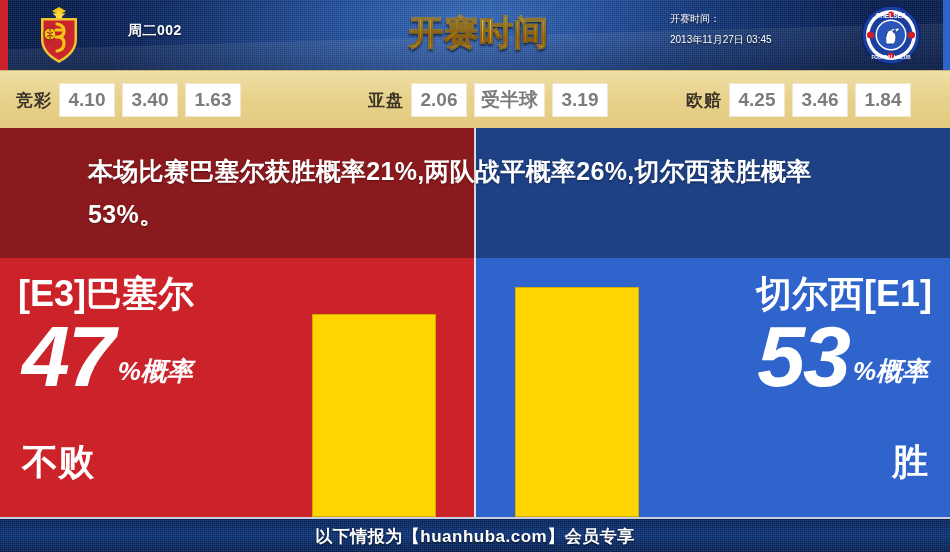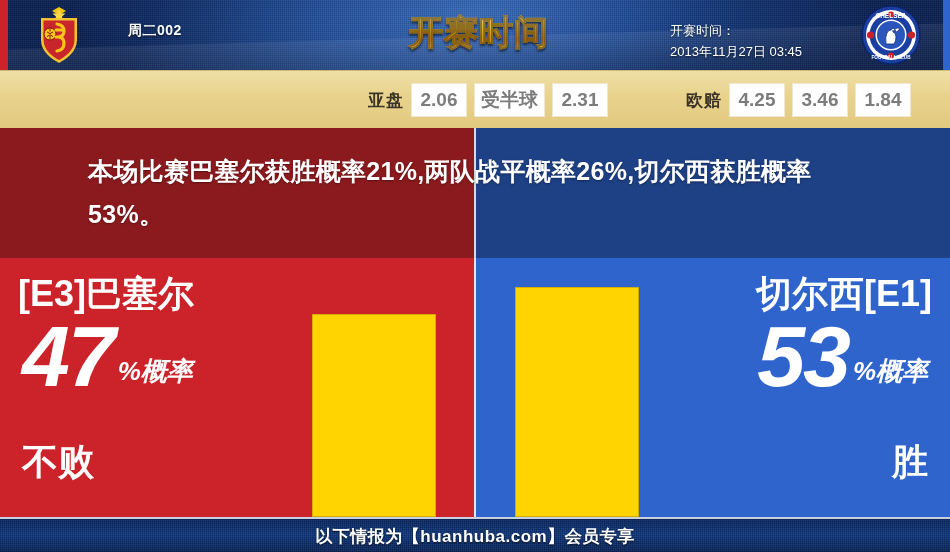--- a/index.html
+++ b/index.html
@@ -53,22 +53,22 @@
     position:absolute;left:404px;top:9px;width:150px;height:48px;
     display:flex;align-items:center;justify-content:center;
     font-size:34px;font-weight:bold;letter-spacing:1px;
     background:linear-gradient(180deg,#fff3b0 0%,#ffd84a 35%,#f0a81c 62%,#ffe679 100%);
     -webkit-background-clip:text;background-clip:text;color:transparent;
     -webkit-text-stroke:1px rgba(50,25,0,.55);
     filter:drop-shadow(0 2px 1px rgba(0,0,0,.55));
     white-space:nowrap;
   }
   .kickoff{
-    position:absolute;left:670px;top:20px;color:#ffffff;
-    font-size:13px;line-height:21px;text-shadow:0 1px 2px rgba(0,0,0,.65);
+    position:absolute;left:670px;top:8px;color:#ffffff;
+    font-size:10px;line-height:21px;text-shadow:0 1px 2px rgba(0,0,0,.65);
     white-space:nowrap;
   }
 
   
   .odds{
     position:absolute;left:0;top:70px;width:950px;height:58px;
     background:linear-gradient(180deg,#efdfa6 0%,#e8d28c 45%,#e2c97f 100%);
     border-top:1px solid #cbb878;border-bottom:1px solid #bda768;
   }
   .odds-group{position:absolute;top:0;height:58px;display:flex;align-items:center;gap:7px;}
@@ -189,26 +189,32 @@
       <text x="31" y="13.5" text-anchor="middle" font-size="6.5" font-weight="bold" fill="#ffffff" font-family="Liberation Sans, sans-serif">CHELSEA</text>
       <text x="31" y="55" text-anchor="middle" font-size="4.6" font-weight="bold" fill="#ffffff" font-family="Liberation Sans, sans-serif">FOOTBALL CLUB</text>
       <path d="M26 40 q-1 -7 1 -11 q1 -3 4 -3 q2 -3 4 -1 q-1 2 -2 3 q3 1 3 5 q0 4 -2 7 z" fill="#ffffff" stroke="#12307f" stroke-width=".8"></path>
       <path d="M35 25 q3 -2 5 0 q-2 1 -3 3" fill="#ffffff" stroke="#12307f" stroke-width=".7"></path>
       <circle cx="33" cy="27" r=".8" fill="#12307f"></circle>
     </svg>
   </div>
 
   <div class="odds">
 
+    <div class="odds-group g1">
+      <span class="odds-label">竞彩</span>
+      <span class="odds-box">4.10</span>
+      <span class="odds-box">3.40</span>
+      <span class="odds-box">1.63</span>
+    </div>
 
     <div class="odds-group g2">
       <span class="odds-label">亚盘</span>
       <span class="odds-box">2.06</span>
       <span class="odds-box wide">受半球</span>
-      <span class="odds-box">2.31</span>
+      <span class="odds-box">3.19</span>
     </div>
 
     <div class="odds-group g3">
       <span class="odds-label">欧赔</span>
       <span class="odds-box">4.25</span>
       <span class="odds-box">3.46</span>
       <span class="odds-box">1.84</span>
     </div>
   </div>
 

